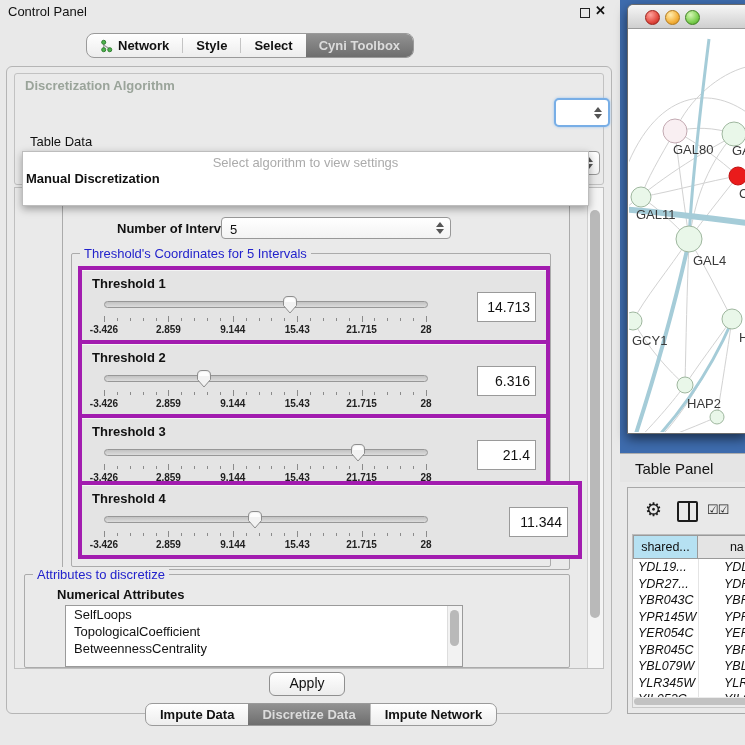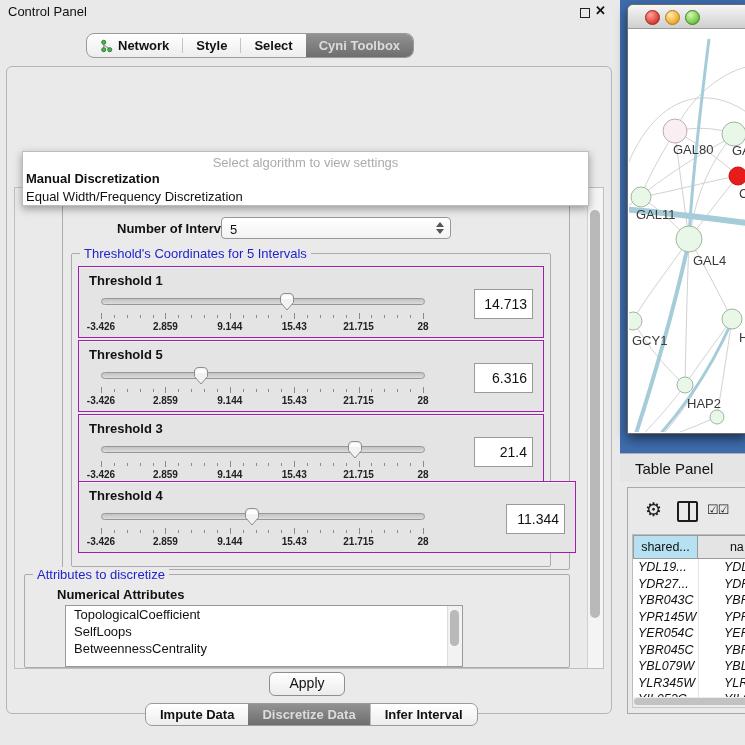--- a/index.html
+++ b/index.html
@@ -62,21 +62,21 @@
     font-size:13px;white-space:nowrap;}
   .legend.green{color:#2fcc2f;}
   .legend.blue{color:#2323cc;}
 
   #interval-fs{left:47px;top:8px;width:506px;height:372px;}
   #noi-label{left:22px;top:24px;font-size:13px;font-weight:bold;padding-left:32px;}
   #noi-combo{left:158px;top:20px;width:230px;height:22px;}
   #thr-fs{left:8px;top:56px;width:478px;height:312px;}
 
   .threshold-box{position:absolute;left:6px;width:464px;height:70px;background:#e4e4e4;
-    border:1px solid #a21caf;box-shadow:inset 0 1px 0 #f4f4f4;}
+    border:4px solid #a21caf;box-shadow:inset 0 1px 0 #f4f4f4;}
   .t-label{position:absolute;left:10px;top:6px;font-size:13px;font-weight:bold;}
   .t-slider{position:absolute;left:22px;top:24px;width:322px;height:20px;}
   .t-track{position:absolute;left:0;top:7px;width:100%;height:5px;border:1px solid #979797;
     border-radius:4px;background:linear-gradient(#c2c2c2,#dcdcdc);}
   .thumb{position:absolute;top:1px;width:16px;height:19px;}
   .t-ticks{position:absolute;left:22px;top:46px;width:322px;height:7px;}
   .tick{position:absolute;top:2px;width:1px;height:3px;background:#8a8a8a;}
   .tick.major{top:0;height:6px;}
   .t-ticklabels{position:absolute;left:22px;top:54px;width:322px;height:11px;}
   .ticklabel{position:absolute;transform:translateX(-50%);font-size:10px;font-weight:bold;color:#222;}
@@ -166,25 +166,35 @@
     <div class="seg">
       <span>Select</span>
       </div>
     <div class="seg sel">
       <span>Cyni Toolbox</span>
       </div>
   </div>
 
   <div id="outer-box" class="abs">
 
+    <div id="algo-group" class="abs fieldset">
+      <span id="algo-title" class="abs">Discretization Algorithm</span>
+      <div id="algo-combo-frag" class="abs">
+        <span class="spin"></span>
+      </div>
+      <span id="table-data-label" class="abs">Table Data</span>
+      <div id="table-data-combo" class="abs combo">
+        <span>galFiltered.sif default node</span>
+        <span class="spin"></span>
+      </div>
+    </div>
 
     <div id="algo-popup" class="abs">
       <div class="hdr">Select algorithm to view settings</div>
       <div class="mi first">Manual Discretization</div>
-      <div class="mi">Equal Width/Frequency Discretization</div>
     </div>
 
     <div id="scroll-area" class="abs">
 
       <div id="interval-fs" class="abs fieldset">
         <span class="legend green">Interval Definition</span>
         <span id="noi-label" class="abs">Number of Intervals</span>
         <div id="noi-combo" class="abs combo">
           <span>5</span>
           <span class="spin"></span>
@@ -235,21 +245,21 @@
                   <span class="ticklabel" style="left: 20%;">2.859</span>
                   <span class="ticklabel" style="left: 40%;">9.144</span>
                   <span class="ticklabel" style="left: 60%;">15.43</span>
                   <span class="ticklabel" style="left: 80%;">21.715</span>
                   <span class="ticklabel" style="left: 100%;">28</span>
                 </div>
     <div class="t-value">14.713</div>
   </div>
 
   <div class="threshold-box" style="top: 86px;">
-    <span class="t-label">Threshold 5</span>
+    <span class="t-label">Threshold 2</span>
     <div class="t-slider">
       <div class="t-track"></div>
       <svg class="thumb" width="16" height="19" viewBox="0 0 16 19" style="left: calc(30.9998% - 8px);">
         <path d="M1.5 6 Q1.5 1.5 6 1.5 L10 1.5 Q14.5 1.5 14.5 6 L14.5 10.5 L8 18 L1.5 10.5 Z" fill="#f2f2f2" stroke="#8d8d8d"></path>
         <path d="M3 6 Q3 3 6.5 3 L9.5 3 Q13 3 13 6 L13 7 L3 7 Z" fill="#ffffff" opacity="0.8"></path>
       </svg>
     </div>
     <div class="t-ticks">
                   <div class="tick major" style="left: 0%;"></div>
                   <div class="tick" style="left: 4%;"></div>
@@ -386,22 +396,22 @@
   </div>
 </div>
         </div>
       </div>
 
       <div id="attr-fs" class="abs fieldset">
         <span class="legend blue">Attributes to discretize</span>
         <span id="num-attr-label" class="abs">Numerical Attributes</span>
         <div id="attr-list" class="abs">
           <div>
+              <div class="attr-item">SelfLoops</div>
               <div class="attr-item">TopologicalCoefficient</div>
-              <div class="attr-item">SelfLoops</div>
               <div class="attr-item">BetweennessCentrality</div>
             </div>
           <div id="attr-sb">
             <div id="attr-thumb"></div>
           </div>
         </div>
       </div>
 
       <div id="v-scrollbar" class="abs">
         <div id="v-thumb" class="abs"></div>
@@ -412,21 +422,21 @@
   </div>
 
   <div id="bottom-tabs" class="abs">
     <div class="bseg">
       <span>Impute Data</span>
       </div>
     <div class="bseg sel">
       <span>Discretize Data</span>
       </div>
     <div class="bseg">
-      <span>Infer Interval</span>
+      <span>Impute Network</span>
       </div>
   </div>
 </div>
 
 <div id="network-panel" class="abs">
   <div id="net-window" class="abs">
     <div id="net-titlebar" class="abs">
       <div id="light-red" class="light"></div>
       <div id="light-yellow" class="light"></div>
       <div id="light-green" class="light"></div>

